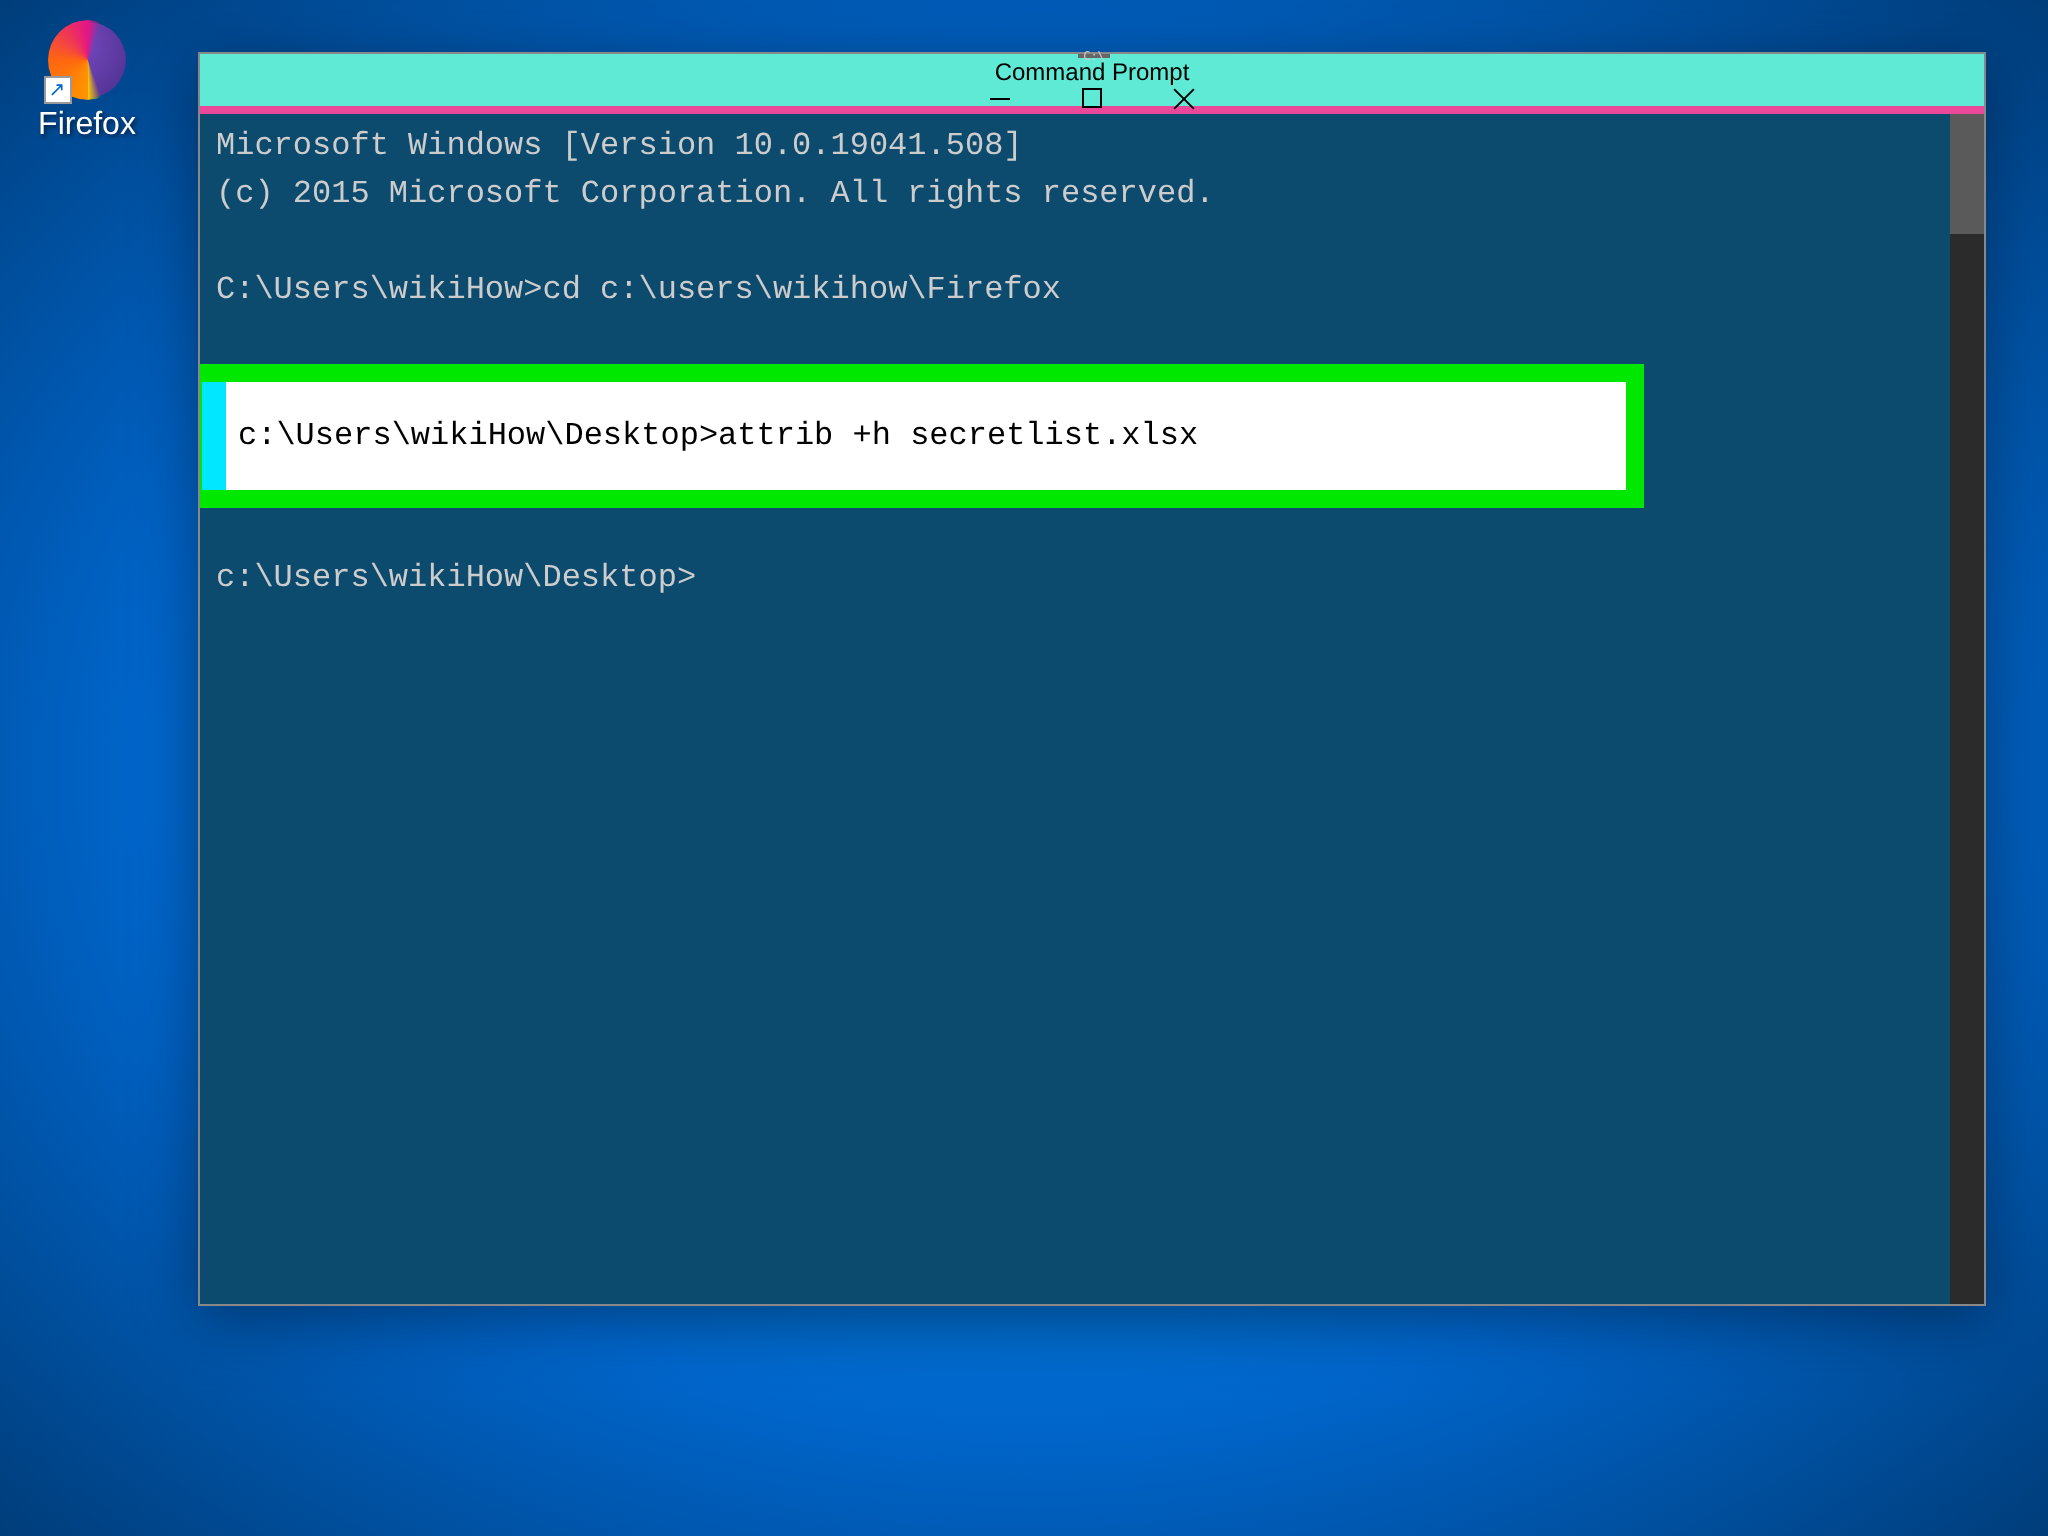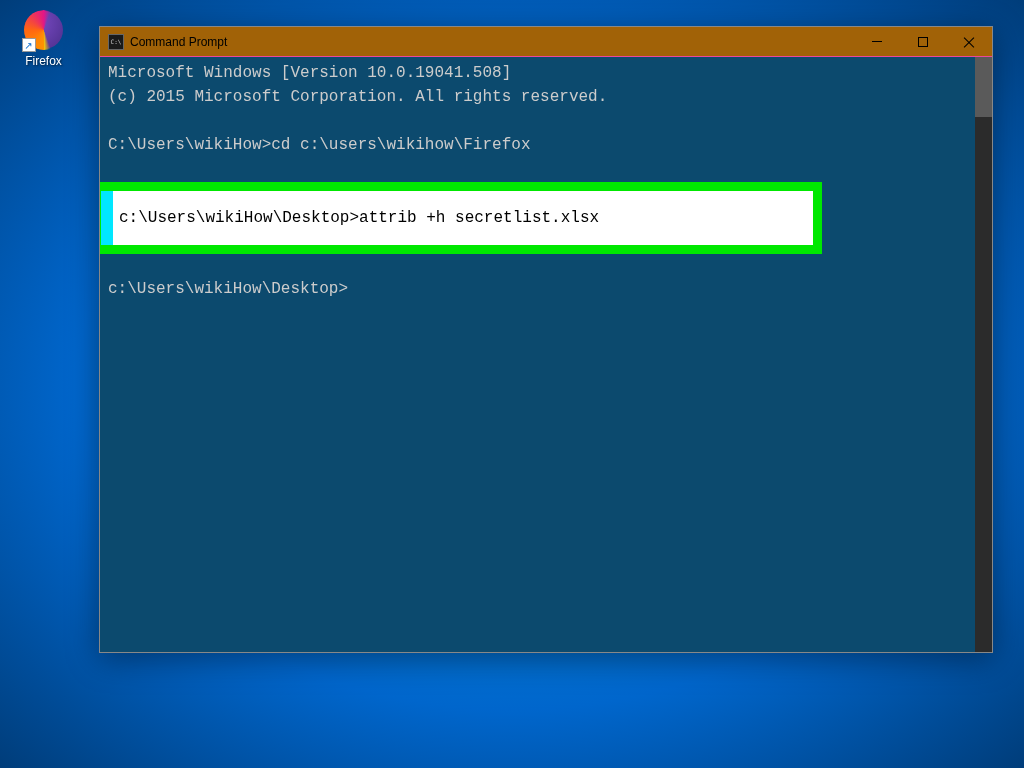--- a/index.html
+++ b/index.html
@@ -63,42 +63,43 @@
       border: 1px solid #999;
       display: flex;
       align-items: center;
       justify-content: center;
       font-size: 10px;
       color: #0066cc;
     }
     
     .desktop-icon-label {
       color: #fff;
-      font-size: 12px;
+      font-size: 16px;
       margin-top: 4px;
       text-shadow: 1px 1px 2px rgba(0,0,0,0.6);
     }
     
     .window {
       position: absolute;
       top: 26px;
       left: 99px;
       width: 894px;
       height: 627px;
       background: #fff;
       border: 1px solid #888;
       box-shadow: 0 6px 30px rgba(0,0,0,0.4);
     }
     
     .titlebar {
       height: 30px;
-      background: #a16207;
-      display: flex;
-      align-items: center;
-      border-bottom: 1px solid #ec4899;
+      background: #5eead4;
+      display: flex;
+      align-items: center;
+      border-bottom: 4px solid #ec4899;
+      flex-direction: column;
     }
     
     .titlebar-icon {
       width: 16px;
       height: 16px;
       margin-left: 8px;
       margin-right: 6px;
       background: #1a1a1a;
       border: 1px solid #666;
       position: relative;

